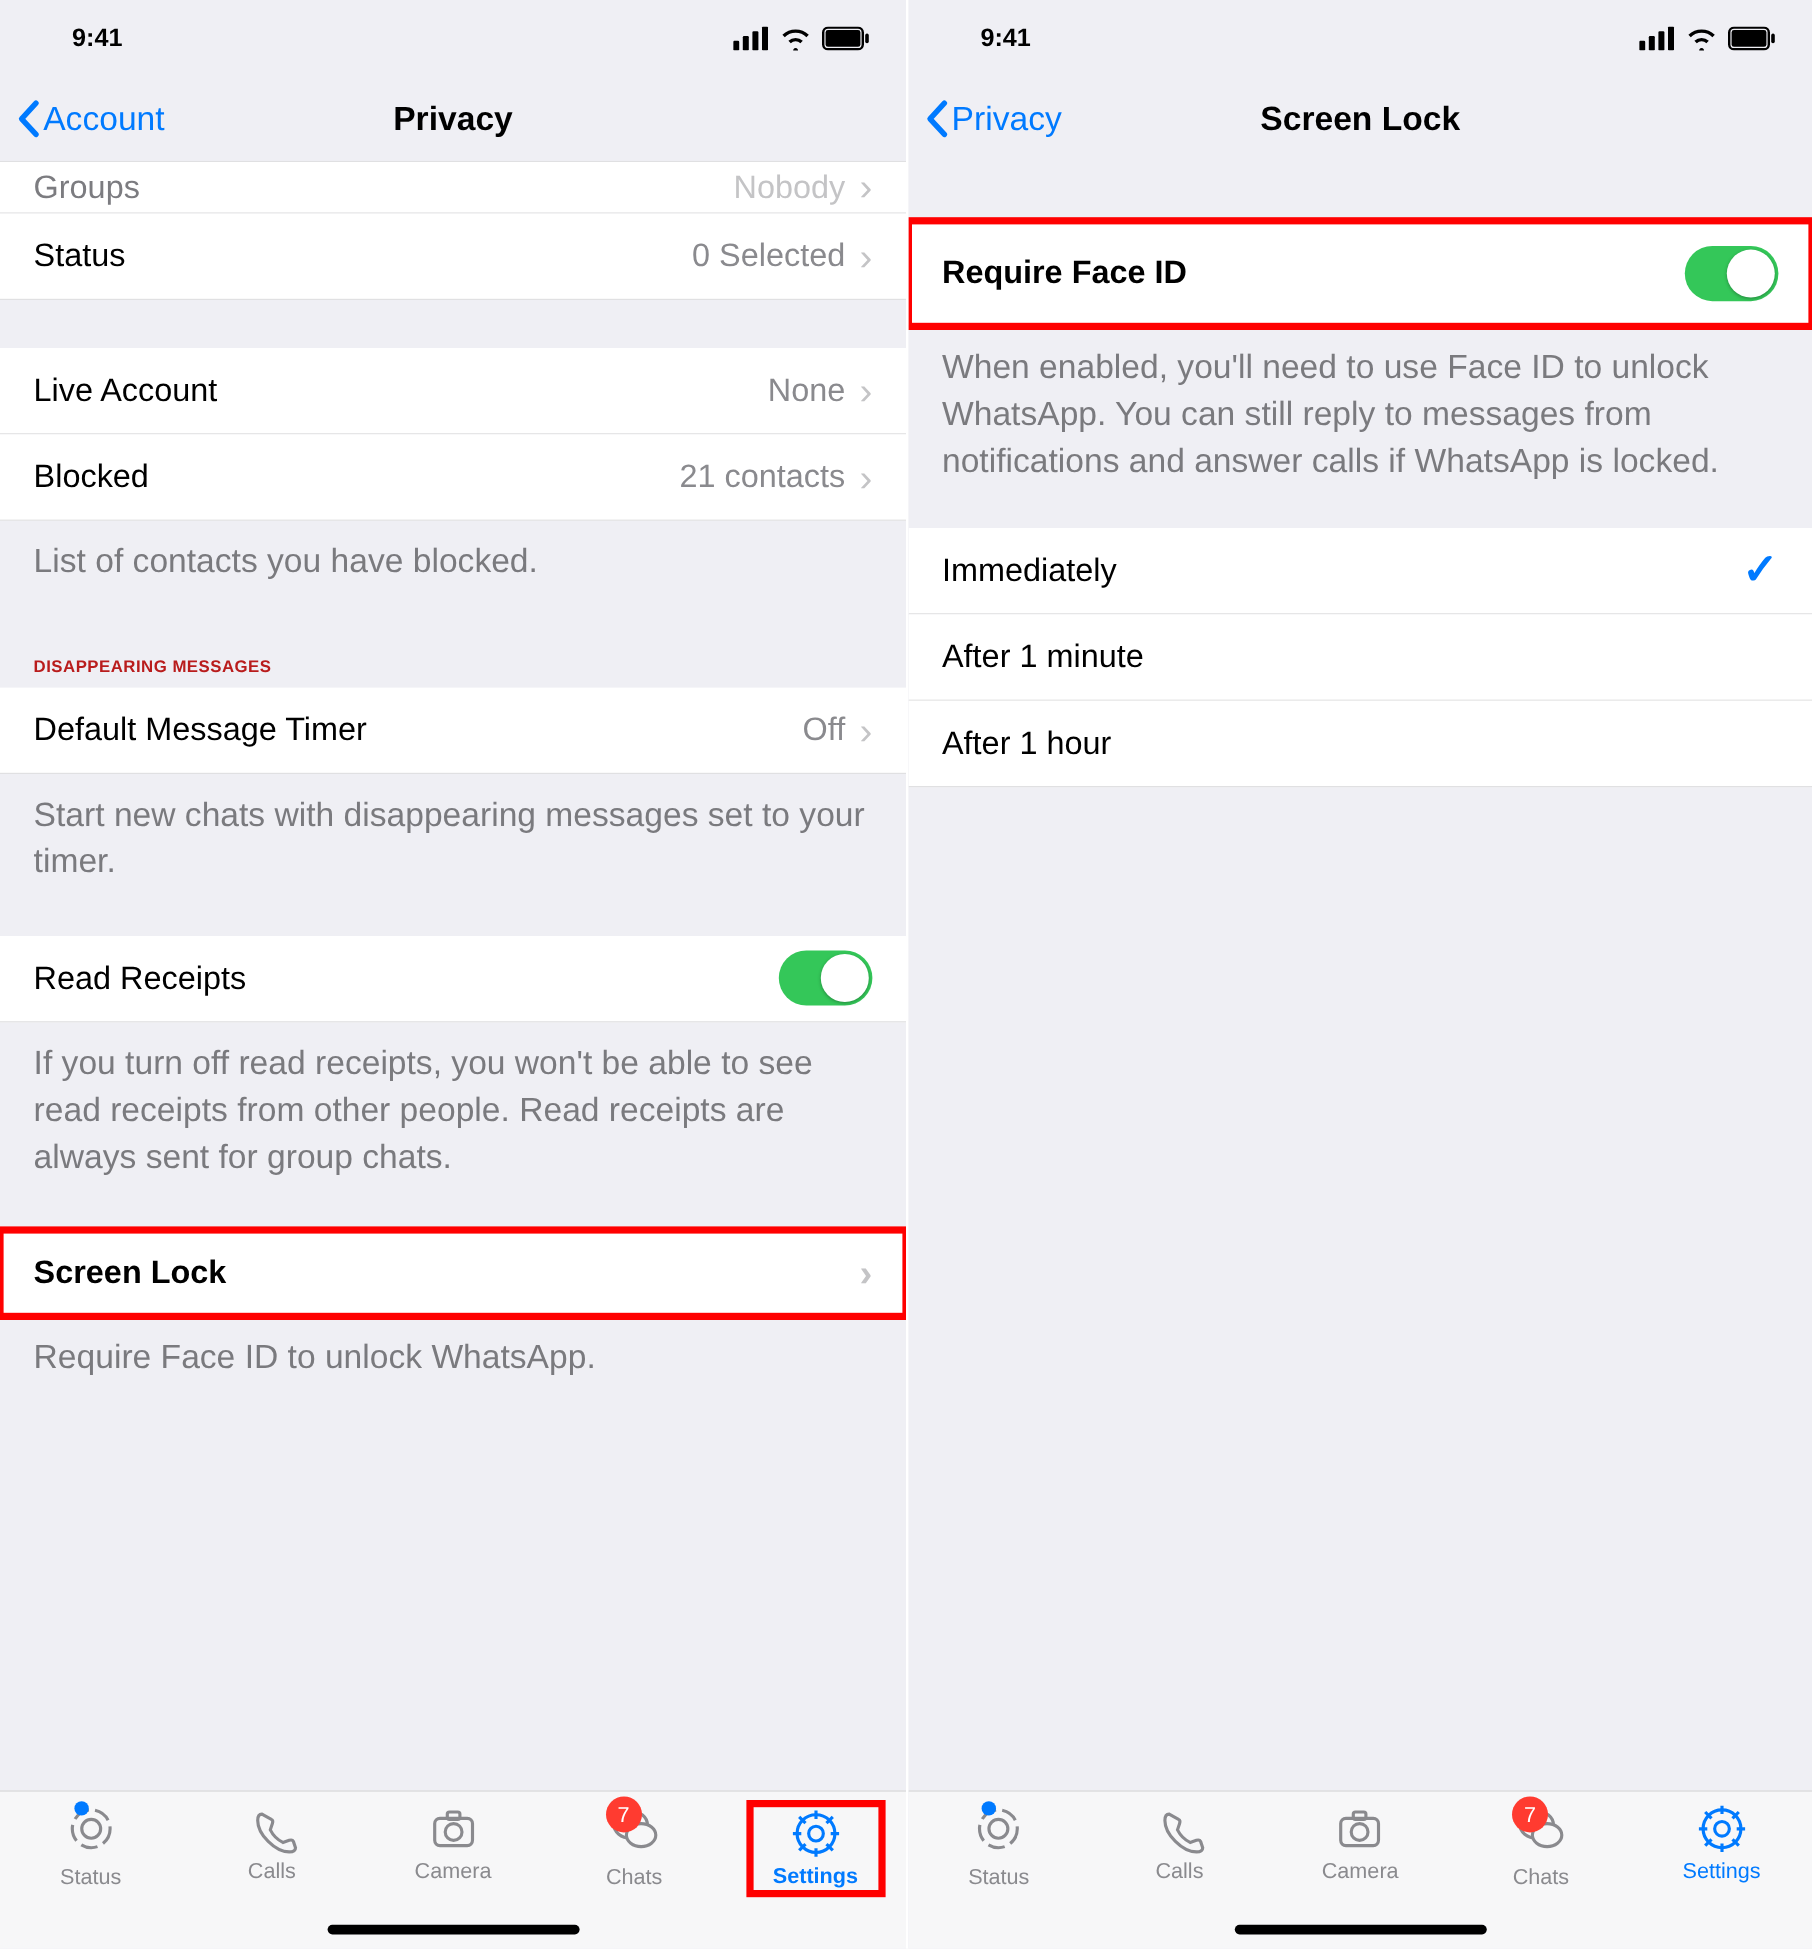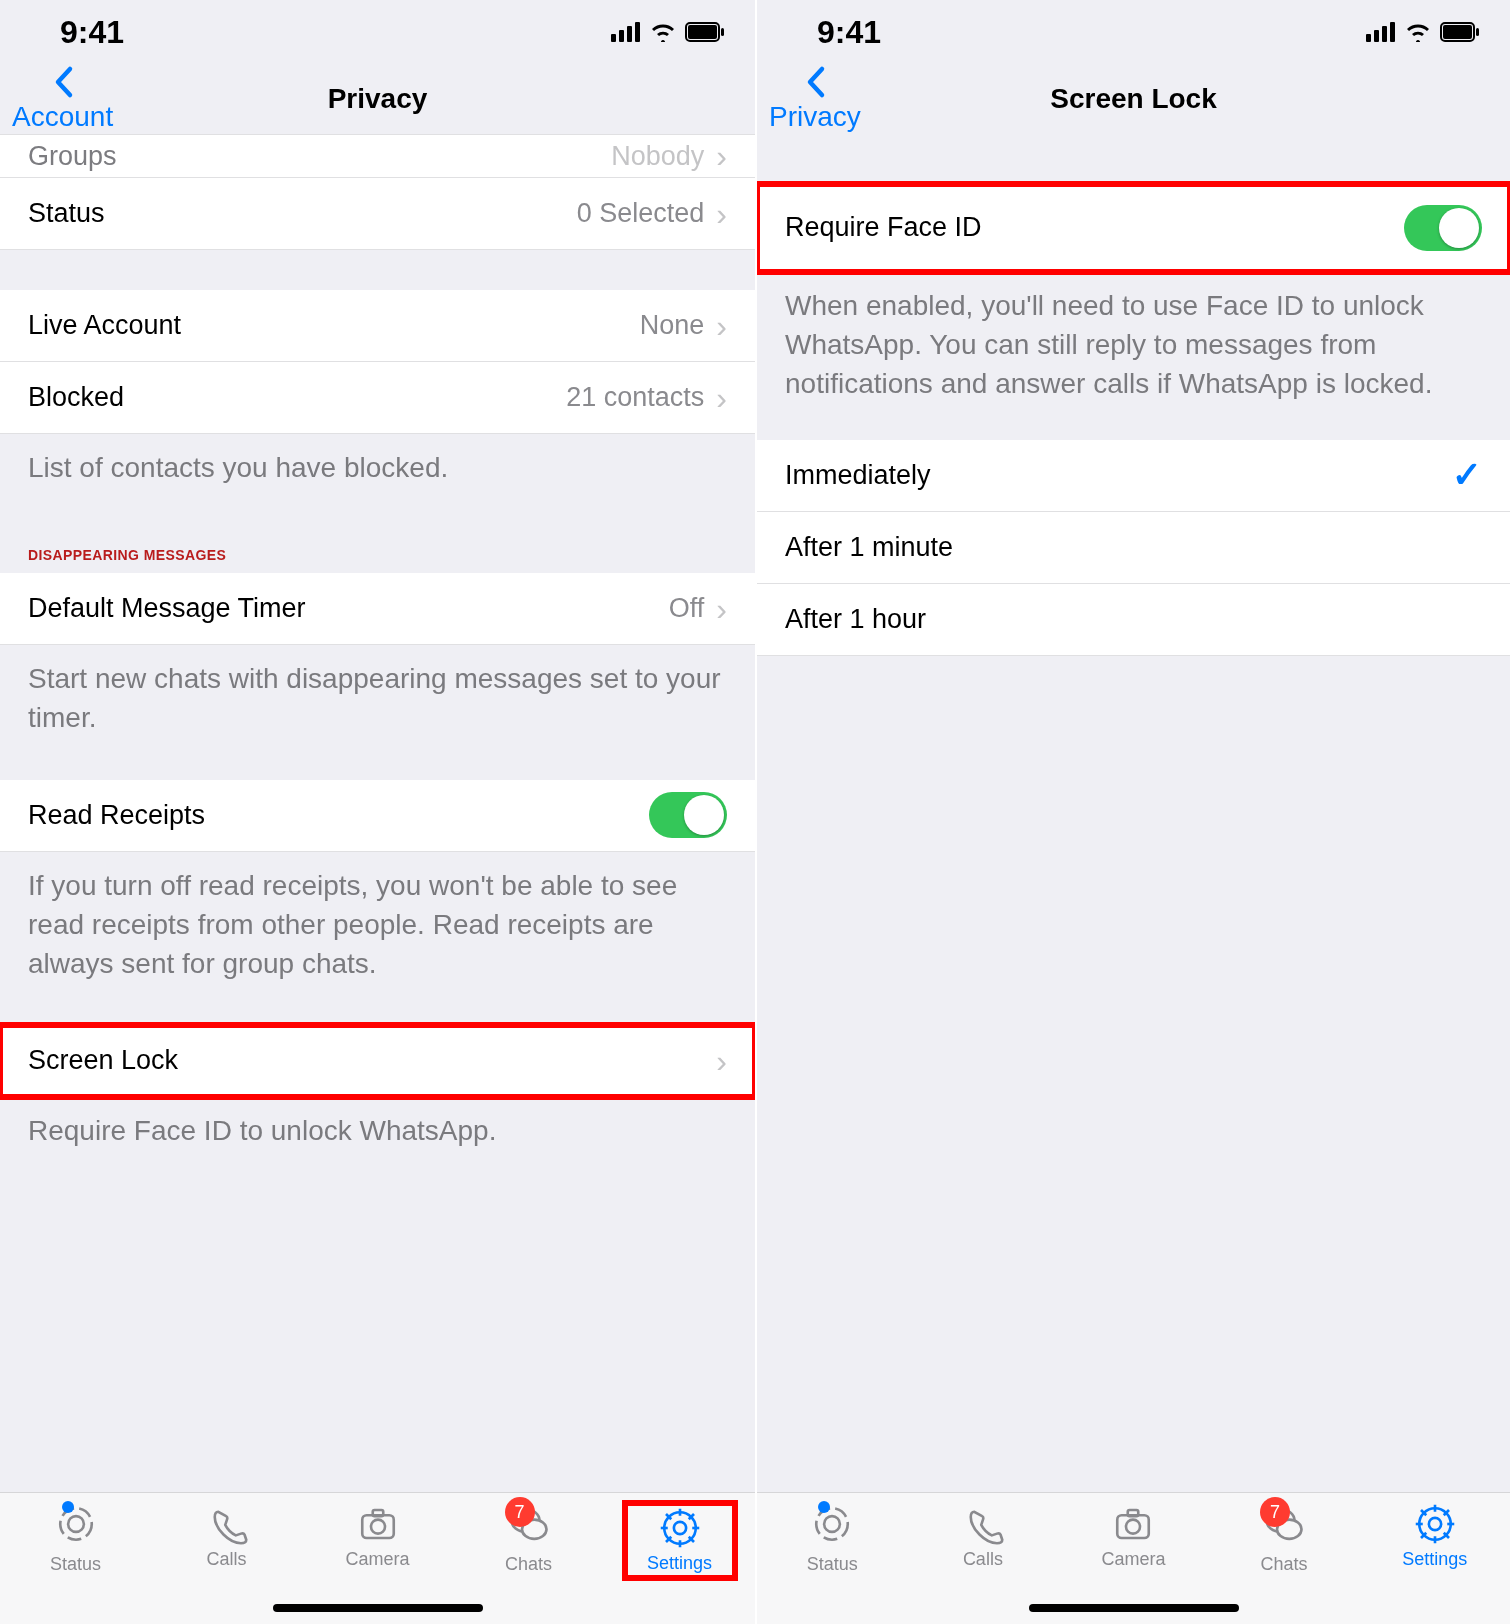--- a/index.html
+++ b/index.html
@@ -21,42 +21,41 @@
   }
   .screen + .screen { border-left: 2px solid #fff; }
 
   
   .status-bar {
     height: 64px;
     display: flex;
     align-items: center;
     justify-content: space-between;
     padding: 0 30px 0 60px;
-    font-size: 32px;
+    font-size: 21px;
     font-weight: 600;
   }
   .status-icons { display:flex; align-items:center; gap:8px; }
 
   
   .nav-header {
     height: 70px;
     display: flex;
     align-items: center;
     justify-content: center;
     position: relative;
   }
   .nav-back {
     position: absolute;
     left: 12px;
     display: flex;
     align-items: center;
     color: #007aff;
     font-size: 28px;
     gap: 2px;
-    flex-direction: column;
   }
   .nav-title {
     font-size: 28px;
     font-weight: 600;
     color: #000;
   }
 
   
   .cell {
     background: #fff;
@@ -94,21 +93,21 @@
     width: 78px; height: 46px; border-radius: 23px;
     background: #34c759; position: relative;
   }
   .toggle::after {
     content:""; position:absolute; top:3px; right:3px;
     width:40px; height:40px; border-radius:50%;
     background:#fff; box-shadow:0 1px 3px rgba(0,0,0,0.3);
   }
 
   
-  .hl { outline: 6px solid #ff0000; outline-offset:-3px; }
+  .hl { outline: 6px solid #ff0000; outline-offset:-3px;font-weight:bold; }
 
   
   .tabbar {
     margin-top: auto;
     height: 132px;
     background: #f7f7f8;
     border-top: 1px solid #d6d6d8;
     display:flex;
     justify-content: space-around;
     align-items: flex-start;

